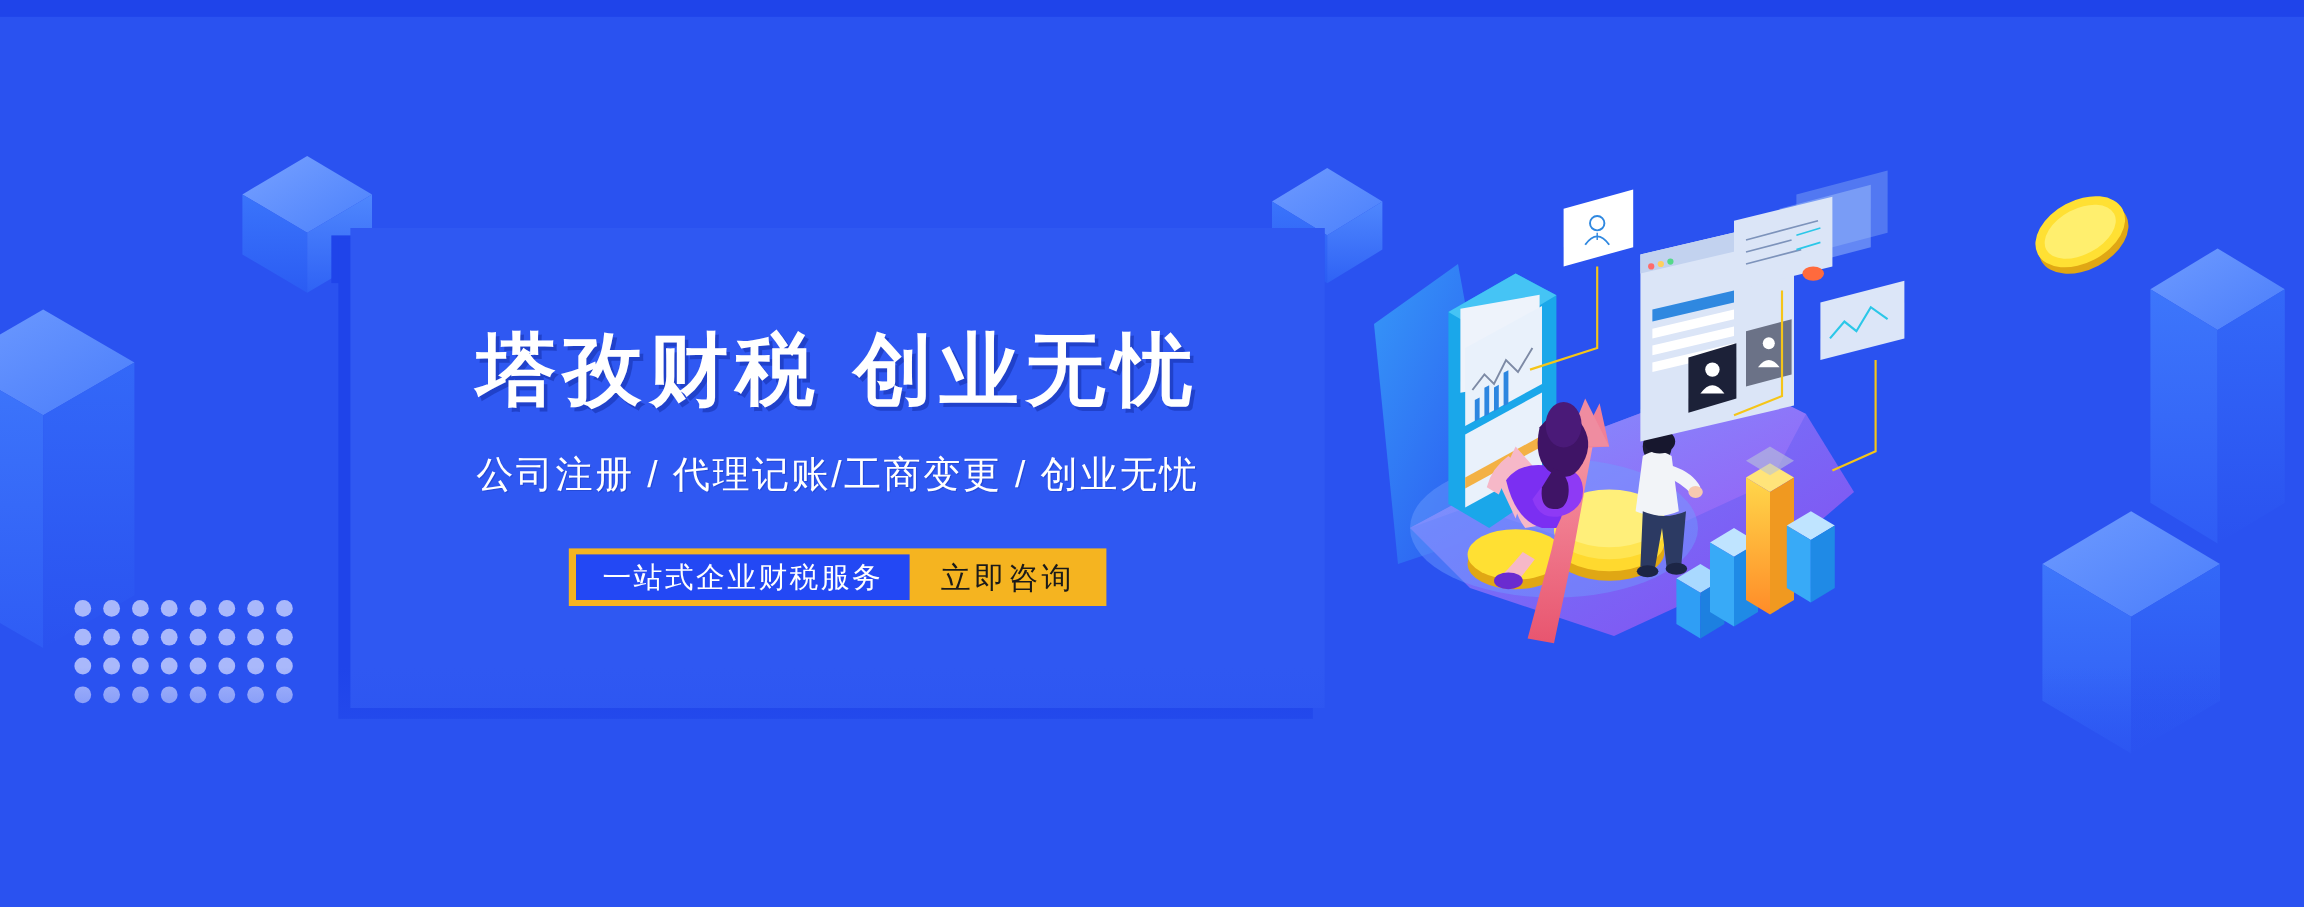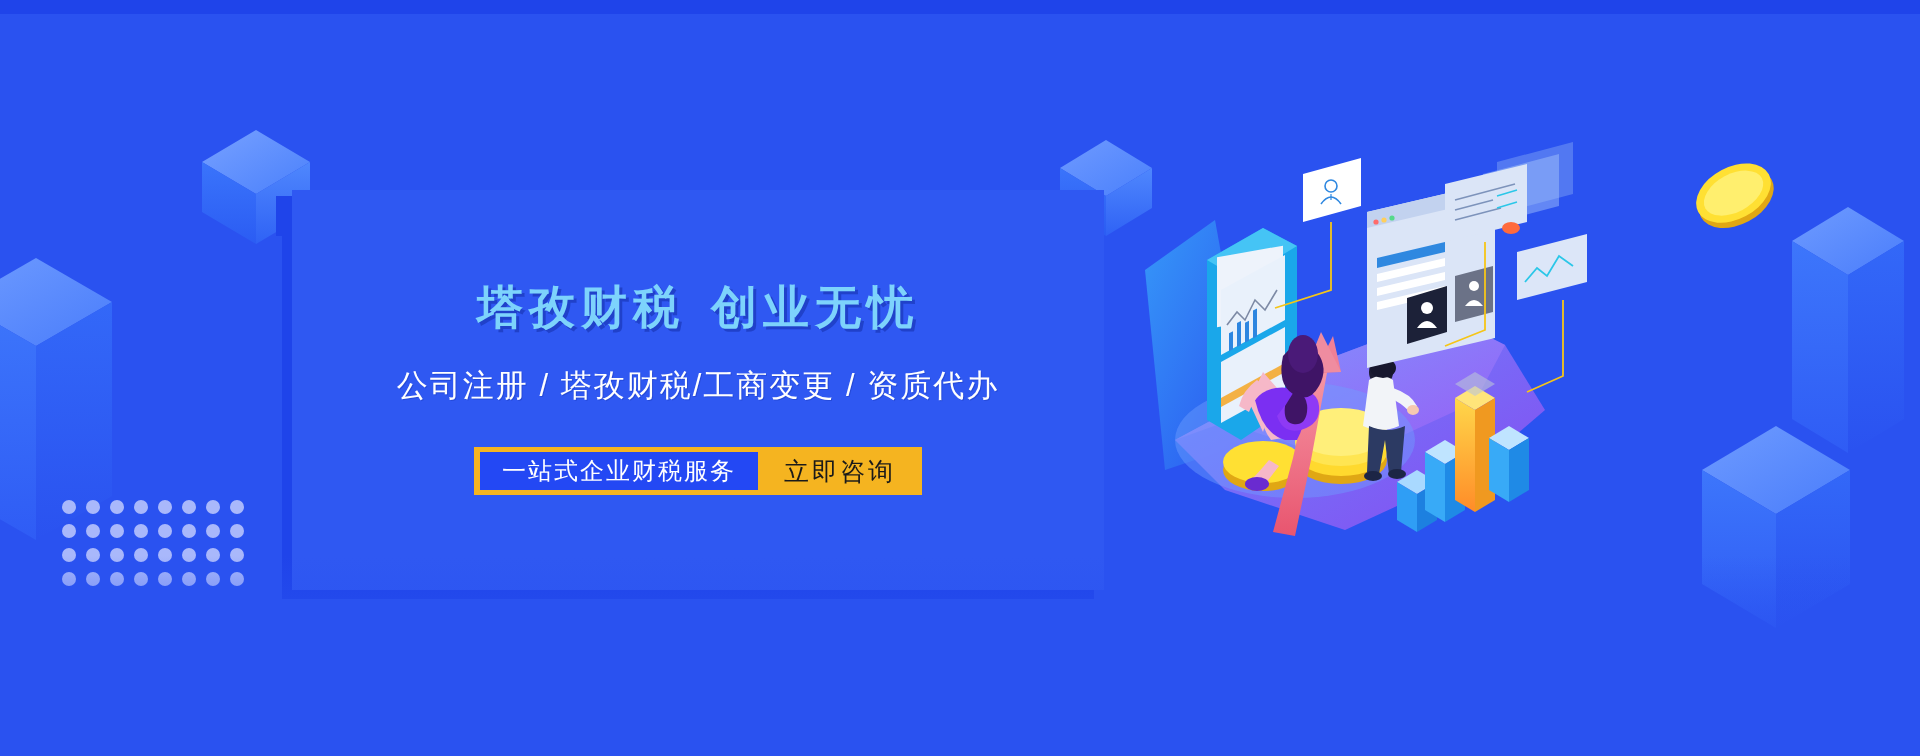--- a/index.html
+++ b/index.html
@@ -48,29 +48,28 @@
   }
   .frame-inner::after{
     content:"";position:absolute;inset:0;border:0;
   }
 
   .content{
     position:absolute;left:292px;top:190px;width:812px;height:400px;
     display:flex;flex-direction:column;align-items:center;justify-content:center;
   }
   .headline{
-    color:#7dd3fc;
-    font-size:46px;
+    color:#ffffff;
+    font-size:66px;
     font-weight:700;
     letter-spacing:6px;
     line-height:1;
     margin:0 0 0 0;
     text-shadow:3px 3px 0 rgba(20,48,170,.55);
     white-space:nowrap;
-    font-family:Liberation Serif, serif;
   }
   .headline .gap{display:inline-block;width:26px;}
   .subtitle{
     color:#ffffff;
     font-size:31px;
     font-weight:400;
     letter-spacing:2px;
     margin-top:34px;
     white-space:nowrap;
     text-shadow:1px 1px 0 rgba(20,48,170,.35);
@@ -452,21 +451,21 @@
   </div>
 
   <div class="frame-outer"></div>
   <div class="frame-inner"></div>
 
   <div class="content">
     <div class="headline">
       <span>塔孜财税</span><span class="gap"></span><span>创业无忧</span>
     </div>
 
-    <div class="subtitle">公司注册 / 塔孜财税/工商变更 / 资质代办</div>
+    <div class="subtitle">公司注册 / 代理记账/工商变更 / 创业无忧</div>
 
     <div class="cta-bar">
       <div class="cta-tag">一站式企业财税服务</div>
       <div class="cta-btn">立即咨询</div>
     </div>
   </div>
 
   <div class="bg-bottom-fade"></div>
 </div>
 

